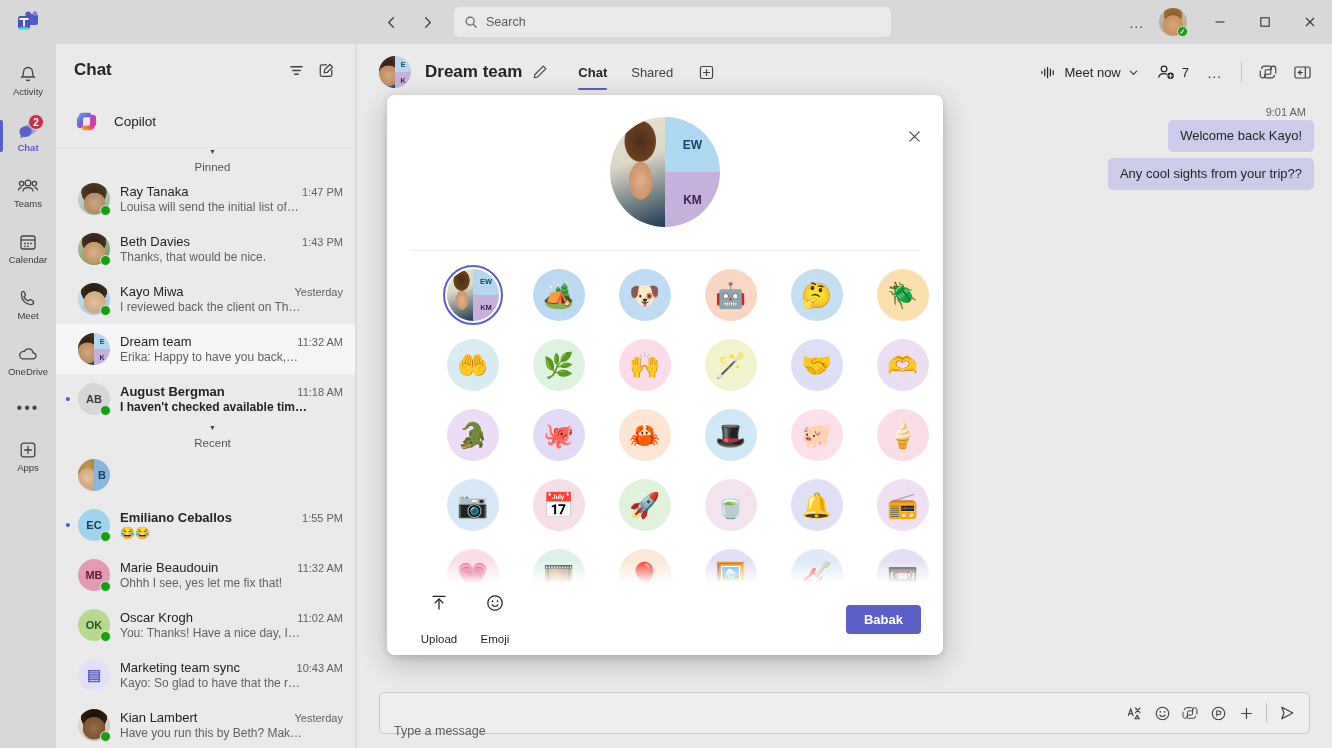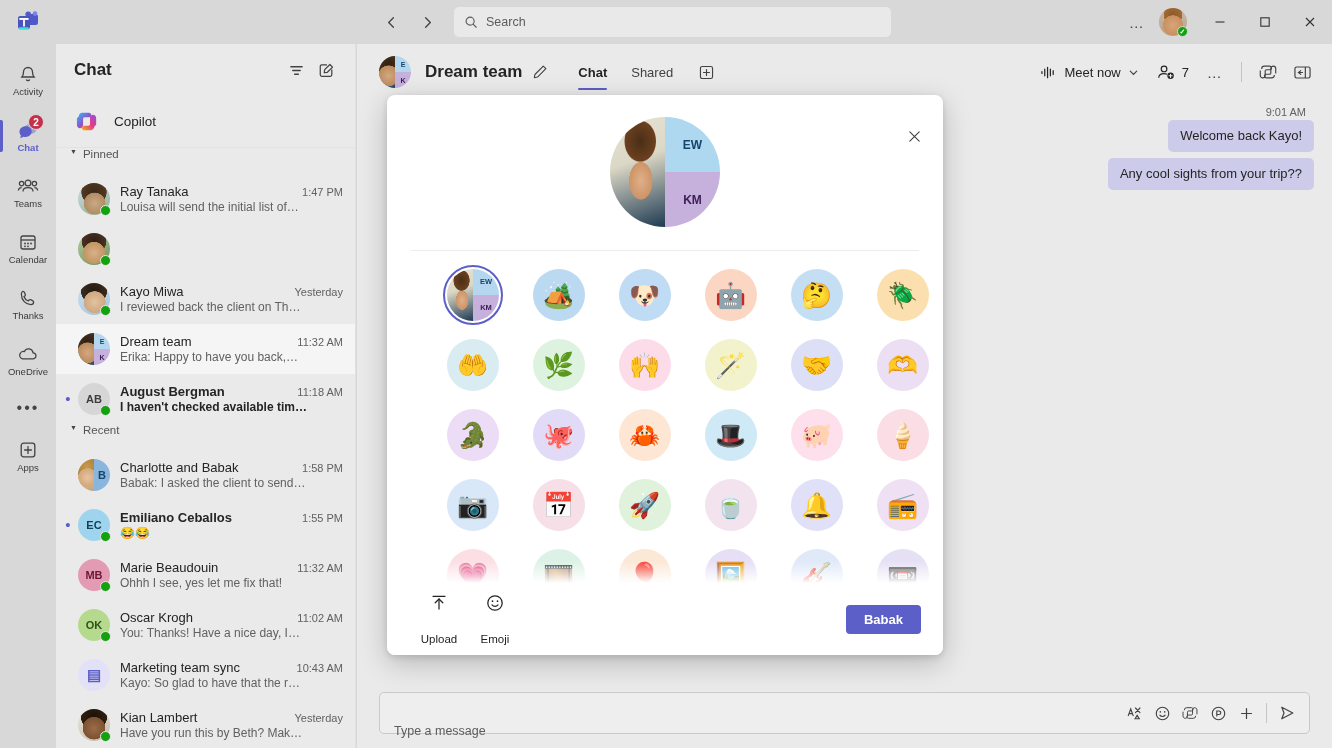--- a/index.html
+++ b/index.html
@@ -104,22 +104,22 @@
   .copilot-row {
     height: 52px; display: flex; align-items: center; padding: 0 18px;
     border-bottom: 1px solid #e2e2e2; cursor: pointer;
   }
   .copilot-ico {
     width: 26px; height: 26px; margin-right: 14px;
     display: flex; align-items: center; justify-content: center;
   }
   .copilot-label { font-size: 13.5px; color: #242424; }
   .section-head {
-    height: 26px; display: flex; align-items: flex-start; padding: 0 0 0 14px;
-    font-size: 11.5px; color: #555; gap: 6px;
+    height: 26px; display: flex; align-items: center; padding: 0 0 0 14px;
+    font-size: 11.5px; color: #555; gap: 6px; flex-direction: column;
   }
   .caret { font-size: 7px; color: #444; }
   .chat-item {
     height: 50px; display: flex; align-items: center; padding: 0 12px 0 6px;
     cursor: pointer; position: relative;
   }
   .chat-item.selected { background: #f5f5f5; }
   .unread-dot {
     width: 12px; display: flex; align-items: center; justify-content: center;
     color: #5b5fc7; font-size: 15px; line-height: 0;
@@ -412,21 +412,21 @@
       </span>
       <span class="lbl">Calendar</span>
     </div>
 
     <div class="rail-item">
       <span class="ico">
         <svg width="20" height="20" viewBox="0 0 20 20" fill="none" stroke="currentColor" stroke-width="1.3">
             <path d="M5 3.4c1 0 1.3.5 1.7 1.5l.6 1.5c.3.7.1 1.2-.5 1.7l-.8.6c.7 1.8 2.5 3.6 4.3 4.3l.6-.8c.5-.6 1-.8 1.7-.5l1.5.6c1 .4 1.5.7 1.5 1.7 0 1.7-1.4 2.6-2.8 2.6C7.8 16.6 3.4 12.2 3.4 6.2c0-1.4.9-2.8 1.6-2.8z"></path>
           </svg>
       </span>
-      <span class="lbl">Thanks</span>
+      <span class="lbl">Meet</span>
     </div>
 
     <div class="rail-item">
       <span class="ico">
         <svg width="22" height="18" viewBox="0 0 22 18" fill="none" stroke="currentColor" stroke-width="1.3">
             <path d="M5.6 13.8h10.2a3 3 0 00.3-6 4.6 4.6 0 00-8.7-1.3 3.6 3.6 0 00-1.8 7.3z"></path>
           </svg>
       </span>
       <span class="lbl">OneDrive</span>
     </div>
@@ -502,20 +502,27 @@
         <span class="ci-prev">Louisa will send the initial list of…</span>
       </span>
     </div>
 
     <div class="chat-item">
       <span class="unread-dot empty">•</span>
       <span class="av-wrap">
         <span class="av" style="background:radial-gradient(circle at 50% 62%,#d8b08c 0%,#c2965f 42%,rgba(0,0,0,0) 44%),radial-gradient(circle at 50% 26%,#2e2018 0%,#4a3122 42%,rgba(0,0,0,0) 44%),linear-gradient(150deg,#b8cfa3,#6d8f5e)"></span>
         <span class="pres-sm"></span>
       </span>
+      <span class="ci-text">
+        <span class="ci-top">
+          <span class="ci-name">Beth Davies</span>
+          <span class="ci-time">1:43 PM</span>
+        </span>
+        <span class="ci-prev">Thanks, that would be nice.</span>
+      </span>
     </div>
 
     <div class="chat-item">
       <span class="unread-dot empty">•</span>
       <span class="av-wrap">
         <span class="av" style="background:radial-gradient(circle at 52% 60%,#e2c2a0 0%,#cfa87f 42%,rgba(0,0,0,0) 44%),radial-gradient(circle at 50% 24%,#241a12 0%,#3c2a1c 44%,rgba(0,0,0,0) 46%),linear-gradient(150deg,#cfe3f2,#9ec4dd)"></span>
         <span class="pres-sm"></span>
       </span>
       <span class="ci-text">
         <span class="ci-top">
@@ -568,27 +575,20 @@
 
     <div class="chat-item">
       <span class="unread-dot empty">•</span>
       <span class="av-wrap">
         <span class="av split">
           <span class="half-l" style="background:radial-gradient(circle at 60% 58%,#e7c49f 0%,#d2a77c 44%,rgba(0,0,0,0) 46%),radial-gradient(circle at 56% 24%,#c79a4e 0%,#a97f36 44%,rgba(0,0,0,0) 46%),linear-gradient(160deg,#f0ece2,#c7a27a)"></span>
           <span class="half-r">
             <span class="q" style="background:#8ab6de;color:#16456a;font-size:11px">B</span>
           </span>
         </span>
-      </span>
-      <span class="ci-text">
-        <span class="ci-top">
-          <span class="ci-name">Charlotte and Babak</span>
-          <span class="ci-time">1:58 PM</span>
-        </span>
-        <span class="ci-prev">Babak: I asked the client to send…</span>
       </span>
     </div>
 
     <div class="chat-item">
       <span class="unread-dot">•</span>
       <span class="av-wrap">
         <span class="av" style="background:#9fd4ee;color:#10425c">EC</span>
         <span class="pres-sm"></span>
       </span>
       <span class="ci-text">

